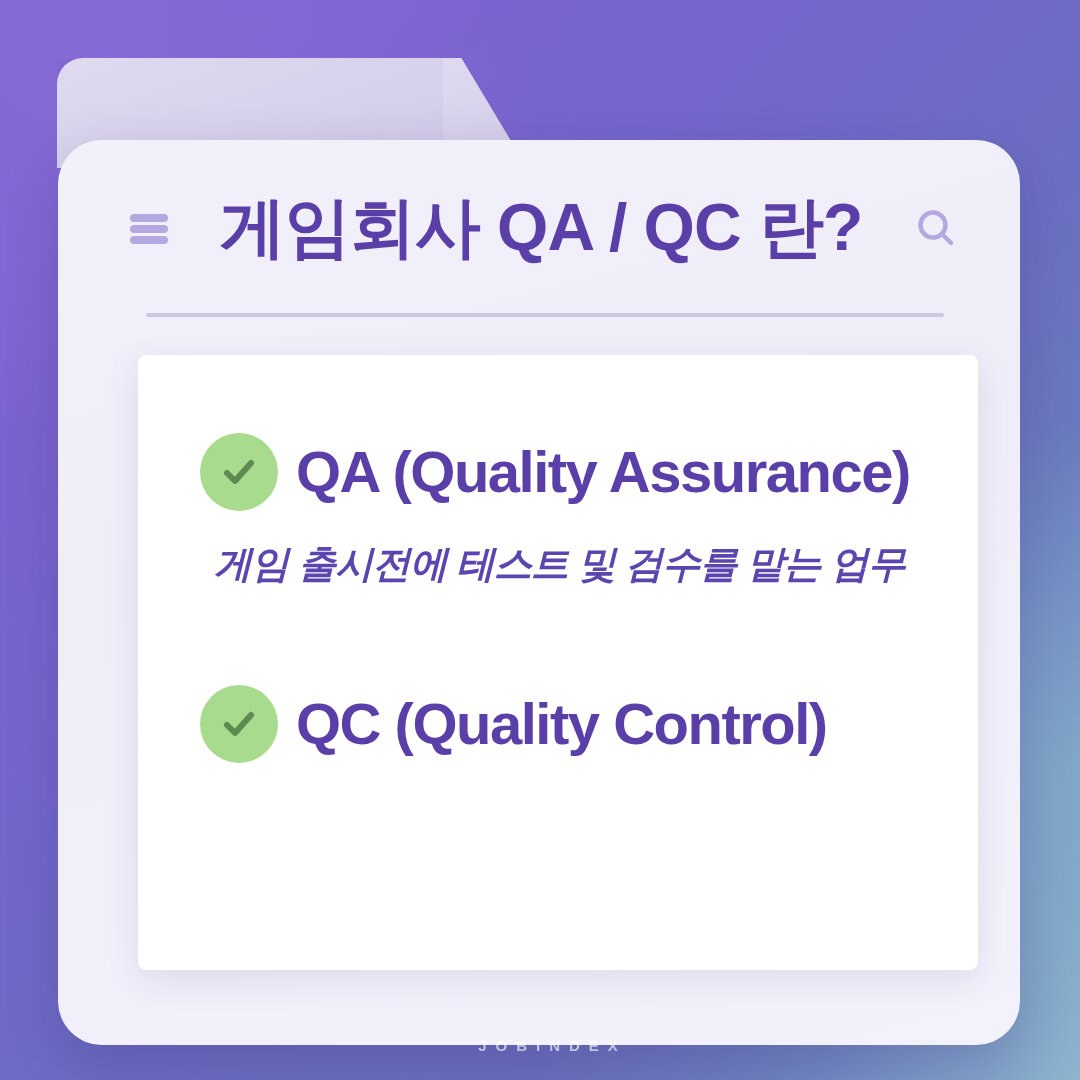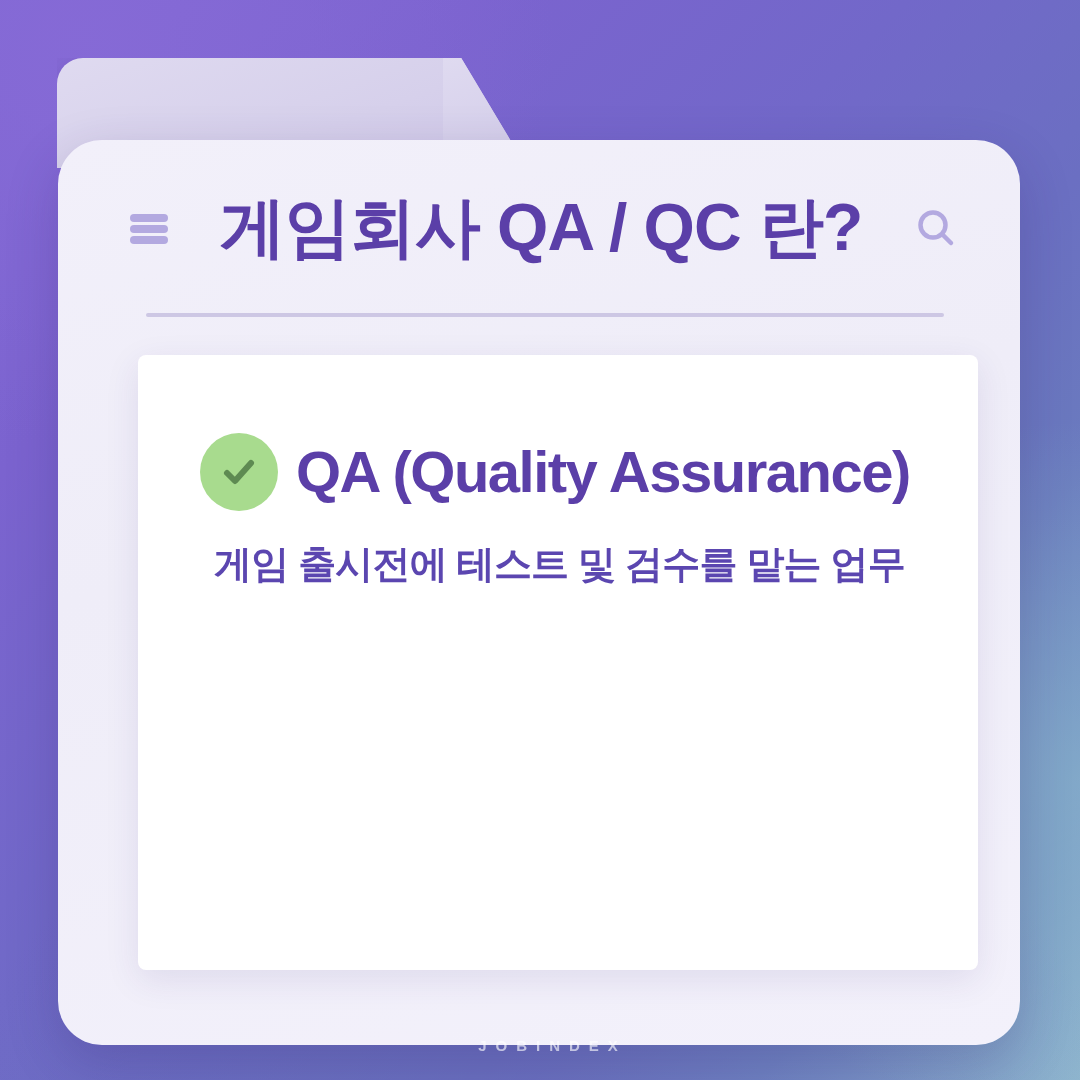--- a/index.html
+++ b/index.html
@@ -185,20 +185,21 @@
 
   .item-desc {
     margin-top: 30px;
     margin-left: 14px;
     font-size: 38px;
     font-weight: 700;
     color: #5B46B0;
     letter-spacing: -0.8px;
     line-height: 1.25;
     white-space: nowrap;
+    font-style: italic;
   }
 
   
   .footer {
     position: absolute;
     left: 8px;
     bottom: 26px;
     width: 100%;
     text-align: center;
     font-size: 15px;
@@ -248,19 +249,27 @@
           <svg width="48" height="48" viewBox="0 0 48 48" aria-hidden="true">
             <polyline points="12,25 20,33 36,15" fill="none" stroke="#5E8A52" stroke-width="6" stroke-linecap="round" stroke-linejoin="round"></polyline>
           </svg>
         </div>
         <div class="item-title">QA (Quality Assurance)</div>
       </div>
       <div class="item-desc">게임 출시전에 테스트 및 검수를 맡는 업무</div>
     </div>
 
     <div class="item">
+      <div class="item-head">
+        <div class="check-badge">
+          <svg width="48" height="48" viewBox="0 0 48 48" aria-hidden="true">
+            <polyline points="12,25 20,33 36,15" fill="none" stroke="#5E8A52" stroke-width="6" stroke-linecap="round" stroke-linejoin="round"></polyline>
+          </svg>
+        </div>
+        <div class="item-title">QC (Quality Control)</div>
+      </div>
     </div>
 
   </div>
 
 </div>
 
 <div class="footer">JOBINDEX</div>
 
 </body></html>

